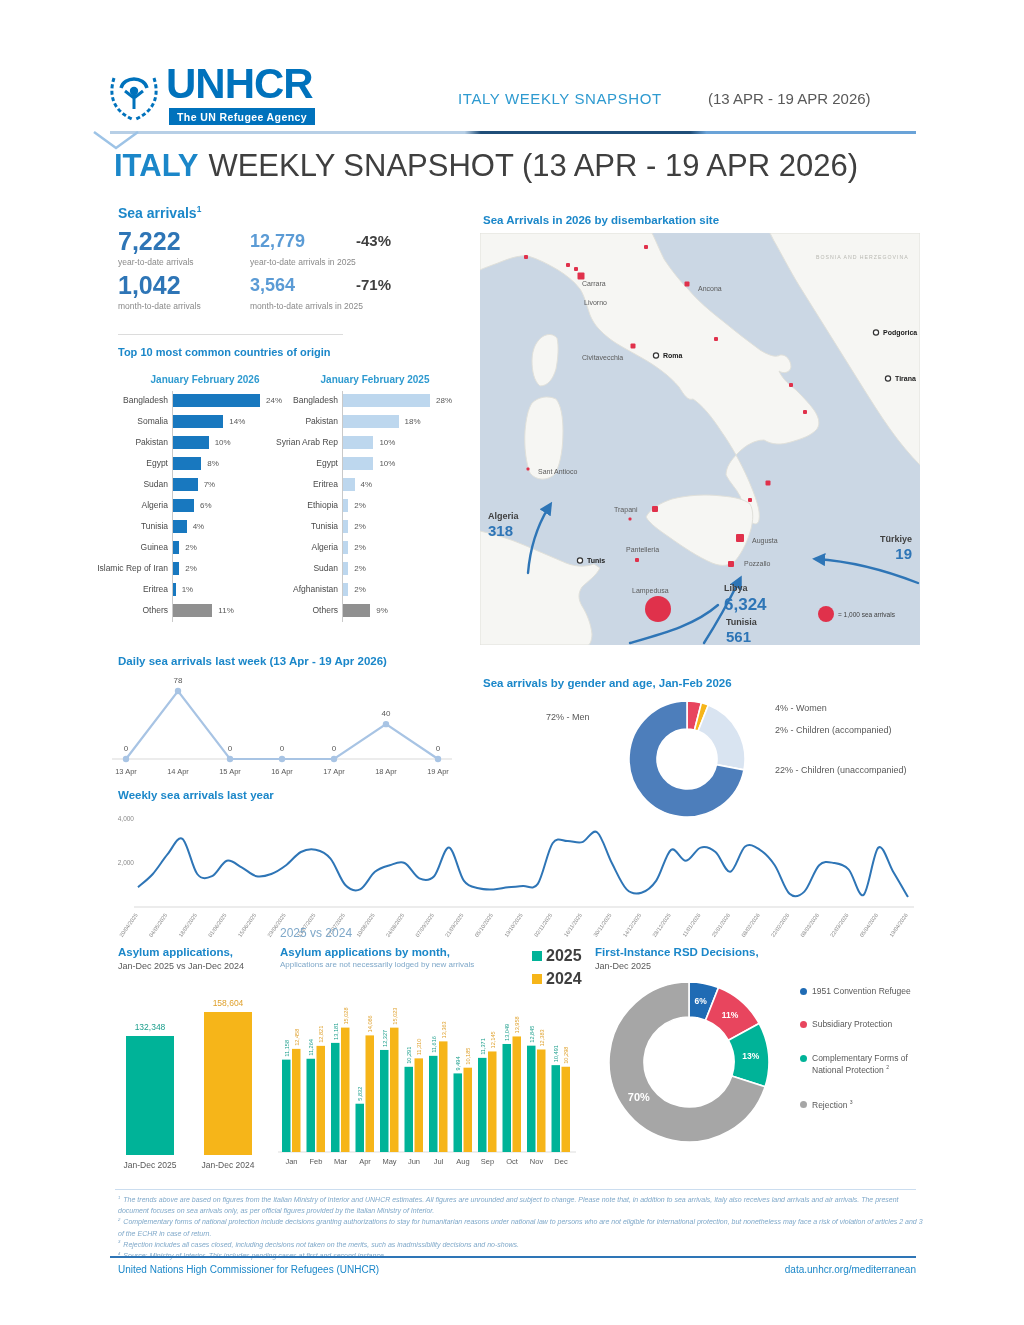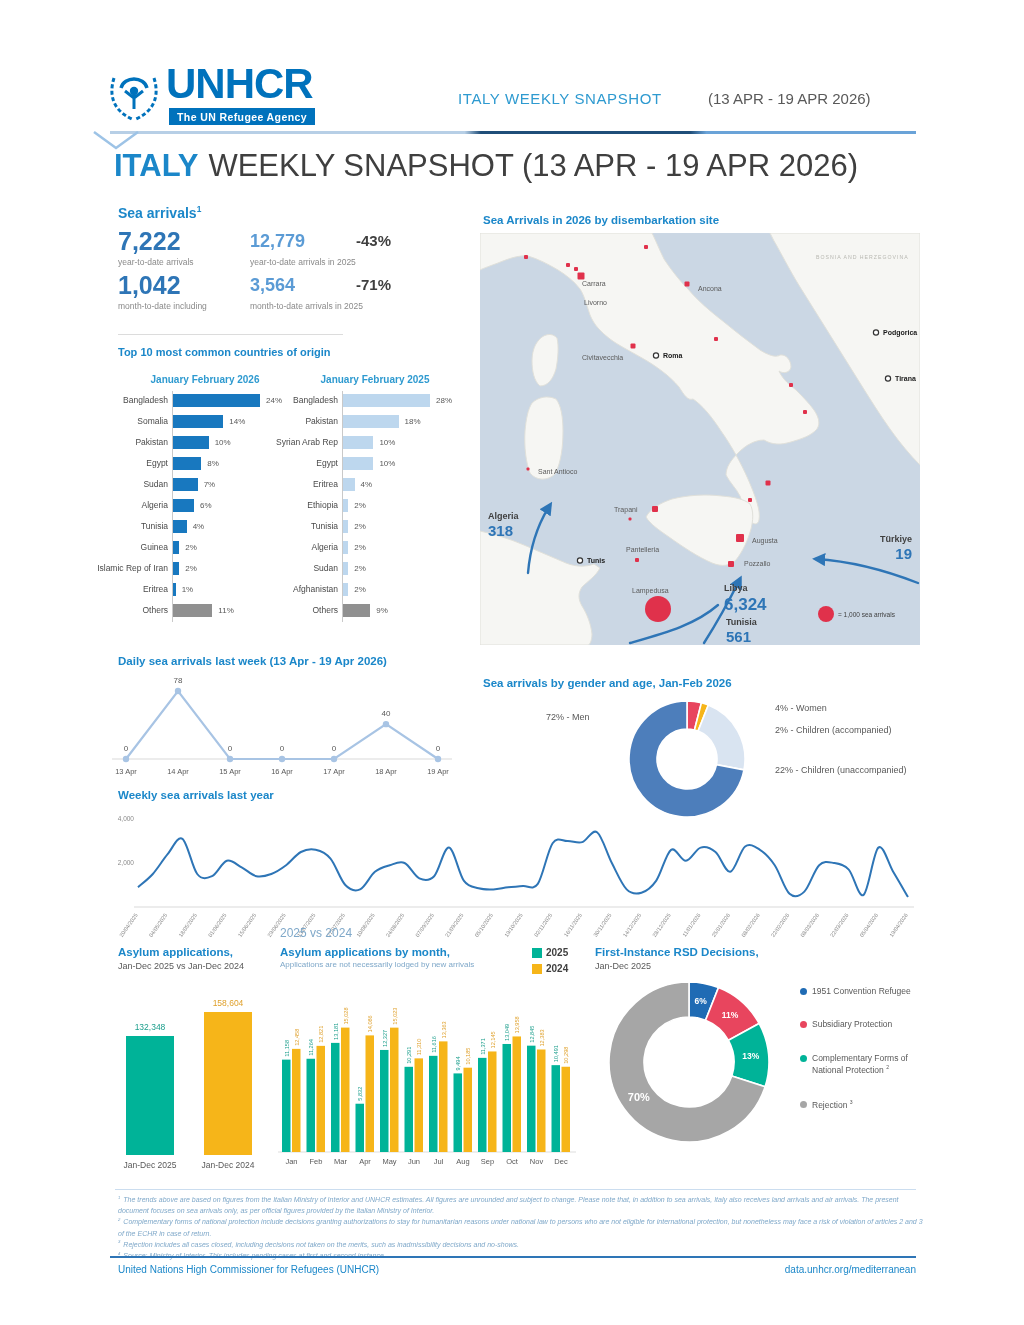--- a/index.html
+++ b/index.html
@@ -70,21 +70,21 @@
   #asylum-heading{left:118px;top:946px;font-size:11.5px;}
   #asylum-sub{left:118px;top:961px;font-size:9px;color:#595959;}
   #totals-chart{left:120px;top:990px;width:160px;height:200px;}
   .tbar{position:absolute;width:48px;}
   .tval{position:absolute;width:70px;text-align:center;font-size:8.5px;}
   .tcat{position:absolute;top:170px;width:70px;text-align:center;font-size:8.5px;color:#595959;}
 
   #monthly-heading{left:280px;top:946px;font-size:11.5px;}
   #monthly-sub1{left:280px;top:960px;font-size:8px;color:#7FA8C9;}
   #monthly-sub2{left:280px;top:926px;font-size:12px;color:#7FA8C9;}
-  #monthly-legend{left:532px;top:947px;font-size:10px;color:#3f3f3f;font-weight:bold;}
+  #monthly-legend{left:532px;top:947px;font-size:16px;color:#3f3f3f;font-weight:bold;}
   .leg-row{display:flex;align-items:center;margin-bottom:5px;}
   .leg-sw{width:10px;height:10px;margin-right:4px;}
   #monthly-svg{left:278px;top:984px;}
 
   #rsd-heading{left:595px;top:946px;font-size:11.5px;}
   #rsd-sub{left:595px;top:961px;font-size:9px;color:#595959;}
   #rsd-svg{left:603px;top:976px;}
   #rsd-legend{left:800px;top:986px;width:122px;}
   .rleg-item{position:relative;padding-left:12px;font-size:8.5px;color:#595959;margin-bottom:22px;line-height:1.35;}
   .rleg-dot{position:absolute;left:0;top:2px;width:7px;height:7px;border-radius:50%;}
@@ -127,21 +127,21 @@
     <span class="c1">ITALY</span><span class="c2">WEEKLY SNAPSHOT (13 APR - 19 APR 2026)</span>
   </div>
 
   <div id="sea-heading" class="abs h-blue"><span>Sea arrivals</span><sup>1</sup></div>
   <div id="ytd-val" class="abs big-num">7,222</div>
   <div id="ytd-cap" class="abs cap">year-to-date arrivals</div>
   <div id="ytdp-val" class="abs mid-num">12,779</div>
   <div id="ytd-delta" class="abs delta">-43%</div>
   <div id="ytdp-cap" class="abs cap">year-to-date arrivals in 2025</div>
   <div id="mtd-val" class="abs big-num">1,042</div>
-  <div id="mtd-cap" class="abs cap">month-to-date including</div>
+  <div id="mtd-cap" class="abs cap">month-to-date arrivals</div>
   <div id="mtdp-val" class="abs mid-num">3,564</div>
   <div id="mtd-delta" class="abs delta">-71%</div>
   <div id="mtdp-cap" class="abs cap">month-to-date arrivals in 2025</div>
   <div id="stats-divider" class="abs"></div>
 
   <div id="origin-heading" class="abs h-blue">Top 10 most common countries of origin</div>
   <div id="t2026" class="abs chart-title">January February 2026</div>
   <div id="t2025" class="abs chart-title">January February 2025</div>
   <div id="origin2026" class="abs hbar-chart">
       <div class="hrow">

